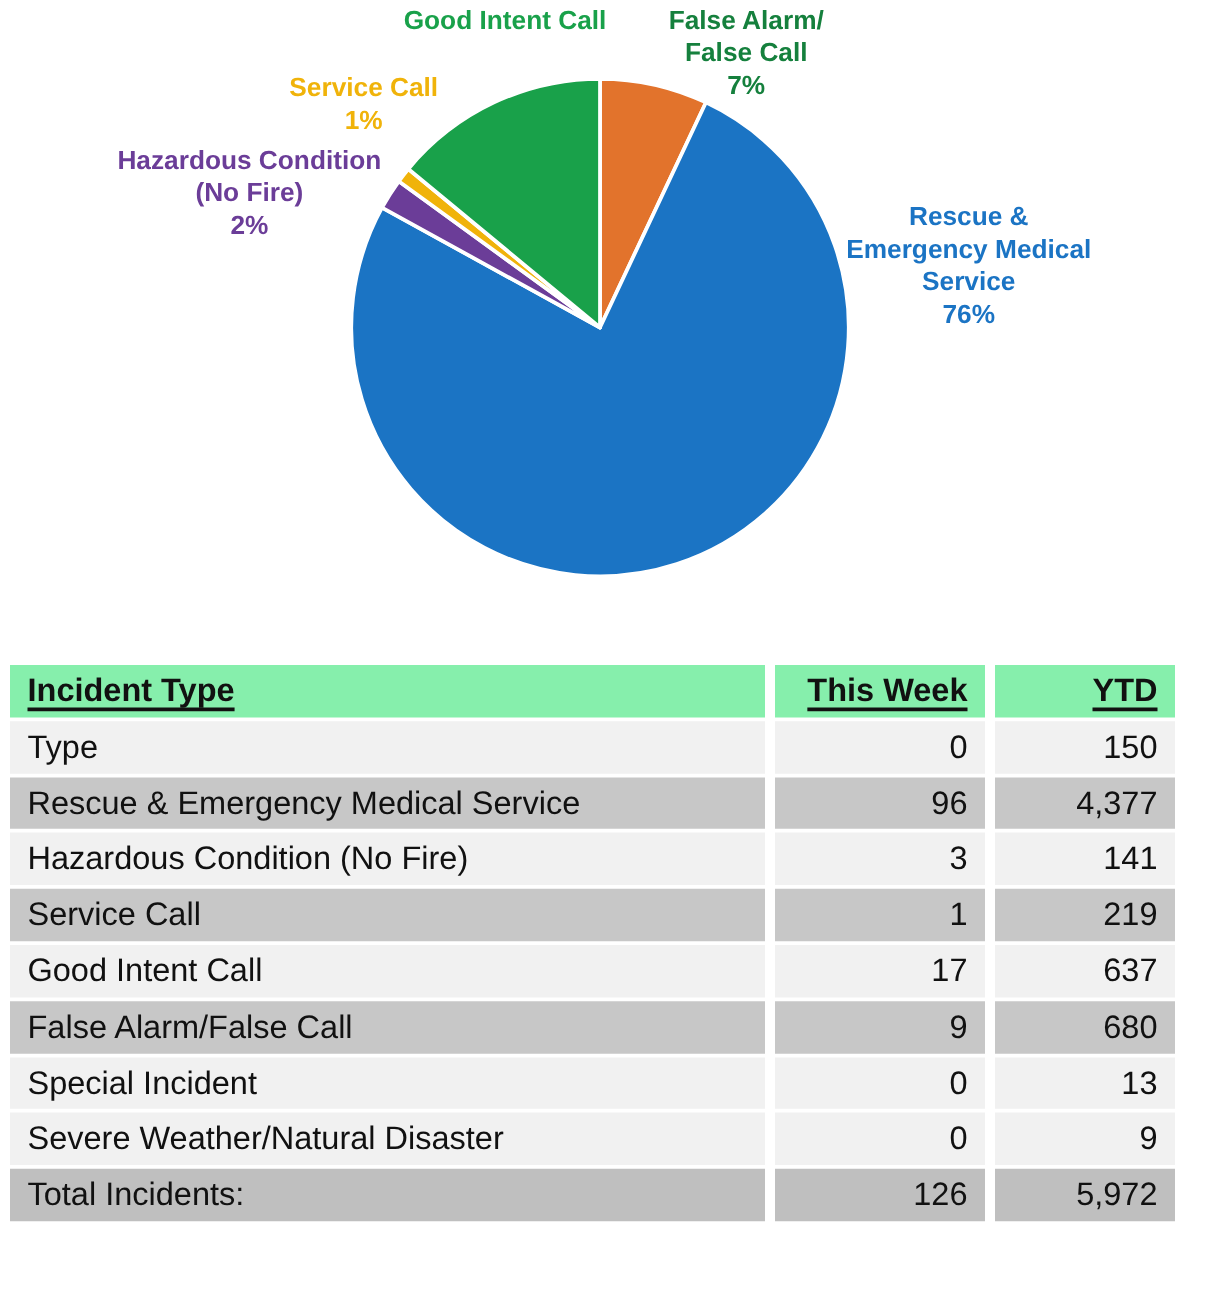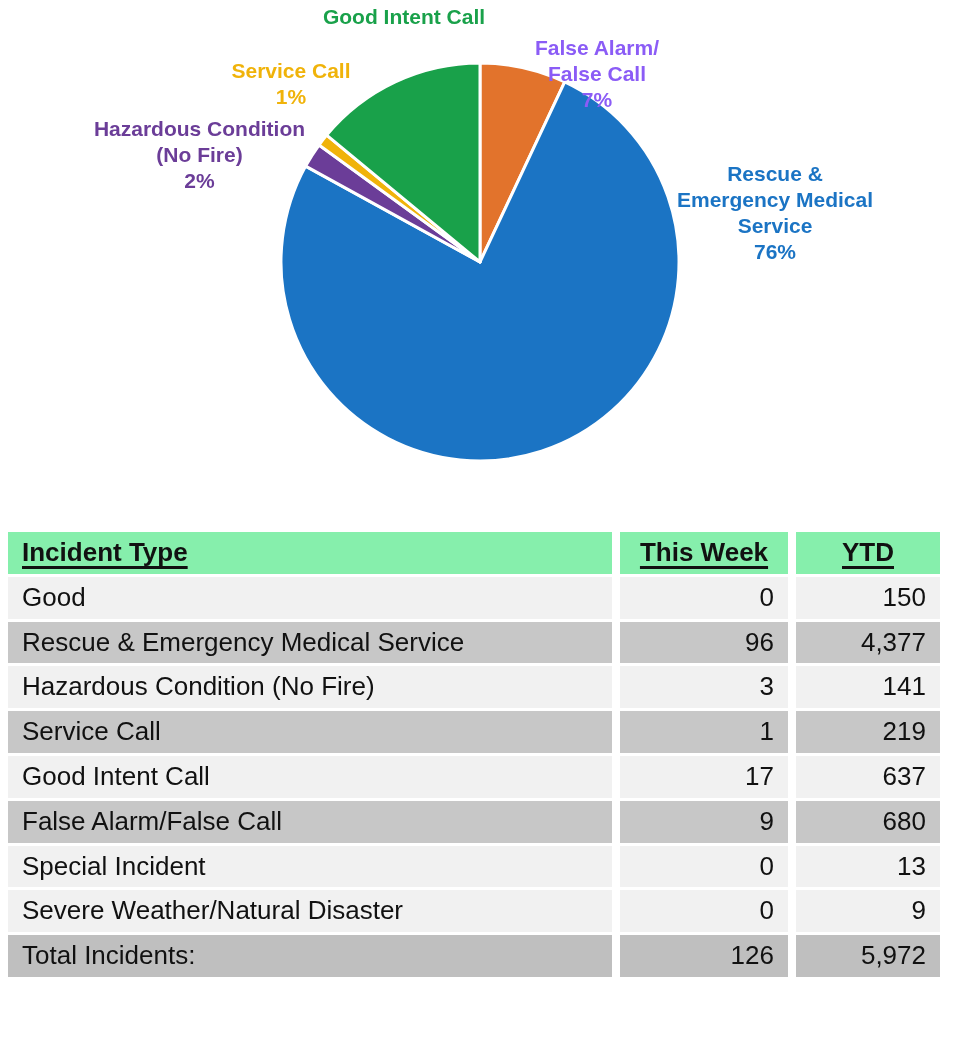--- a/index.html
+++ b/index.html
@@ -22,21 +22,21 @@
     width:948px; margin:24px auto 0;
     border-collapse:separate; border-spacing:8px 3px;
     font-size:26px; table-layout:fixed;
   }
   .incident-table col.c-type { width:604px; }
   .incident-table col.c-week { width:168px; }
   .incident-table col.c-ytd  { width:144px; }
   .incident-table th, .incident-table td { padding:4px 14px; line-height:1.3; vertical-align:middle; }
   .incident-table th { background:#86efac; font-weight:700; text-align:left;
     text-decoration:underline; text-decoration-thickness:2.5px; text-underline-offset:5px; }
-  .incident-table th.num { text-align:center; }
+  .incident-table th.num { text-align:right; }
   td.num { text-align:right; }
   .row-light td { background:#f1f1f1; }
   .row-dark  td { background:#c7c7c7; }
   .total-row td { background:#bfbfbf; font-weight:400; }
 </style>
 </head>
 <body>
 
 <div class="page">
 
@@ -46,21 +46,21 @@
         <path d="M 205,209 L 289.73007902144946,28.939416559262128 A 199 199 0 1 1 30.614970671271095,113.13101885375873 Z" fill="#1b74c4" stroke="#ffffff" stroke-width="3" stroke-linejoin="round"></path>
         <path d="M 205,209 L 30.614970671271095,113.13101885375873 A 199 199 0 0 1 44.005618119385446,92.03073479379789 Z" fill="#6b3d98" stroke="#ffffff" stroke-width="3" stroke-linejoin="round"></path>
         <path d="M 205,209 L 44.005618119385446,92.03073479379789 A 199 199 0 0 1 51.66786468761799,82.1526260400107 Z" fill="#f0b30a" stroke="#ffffff" stroke-width="3" stroke-linejoin="round"></path>
         <path d="M 205,209 L 51.66786468761799,82.1526260400107 A 199 199 0 0 1 204.99999999999994,10 Z" fill="#19a14a" stroke="#ffffff" stroke-width="3" stroke-linejoin="round"></path>
       </svg>
 
     <div class="pie-label pos-good-intent" style="color: rgb(25, 161, 74);">
       <div>Good Intent Call</div>
     </div>
 
-    <div class="pie-label pos-false-alarm" style="color: #8b5cf6; margin-top: 31px;">
+    <div class="pie-label pos-false-alarm" style="color: #15803d;">
       <div>False Alarm/ False Call</div>
       <div>7%</div>
     </div>
 
     <div class="pie-label pos-service-call" style="color: rgb(240, 179, 10);">
       <div>Service Call</div>
       <div>1%</div>
     </div>
 
     <div class="pie-label pos-hazardous" style="color: rgb(107, 61, 152);">
@@ -80,21 +80,21 @@
         <col class="c-week">
         <col class="c-ytd">
       </colgroup>
     <tbody>
         <tr>
       <th>Incident Type</th>
       <th class="num">This Week</th>
       <th class="num">YTD</th>
     </tr>
     <tr class="row-light">
-      <td>Good</td>
+      <td>Type</td>
       <td class="num">0</td>
       <td class="num">150</td>
     </tr>
     <tr class="row-dark">
       <td>Rescue &amp; Emergency Medical Service</td>
       <td class="num">96</td>
       <td class="num">4,377</td>
     </tr>
     <tr class="row-light">
       <td>Hazardous Condition (No Fire)</td>

